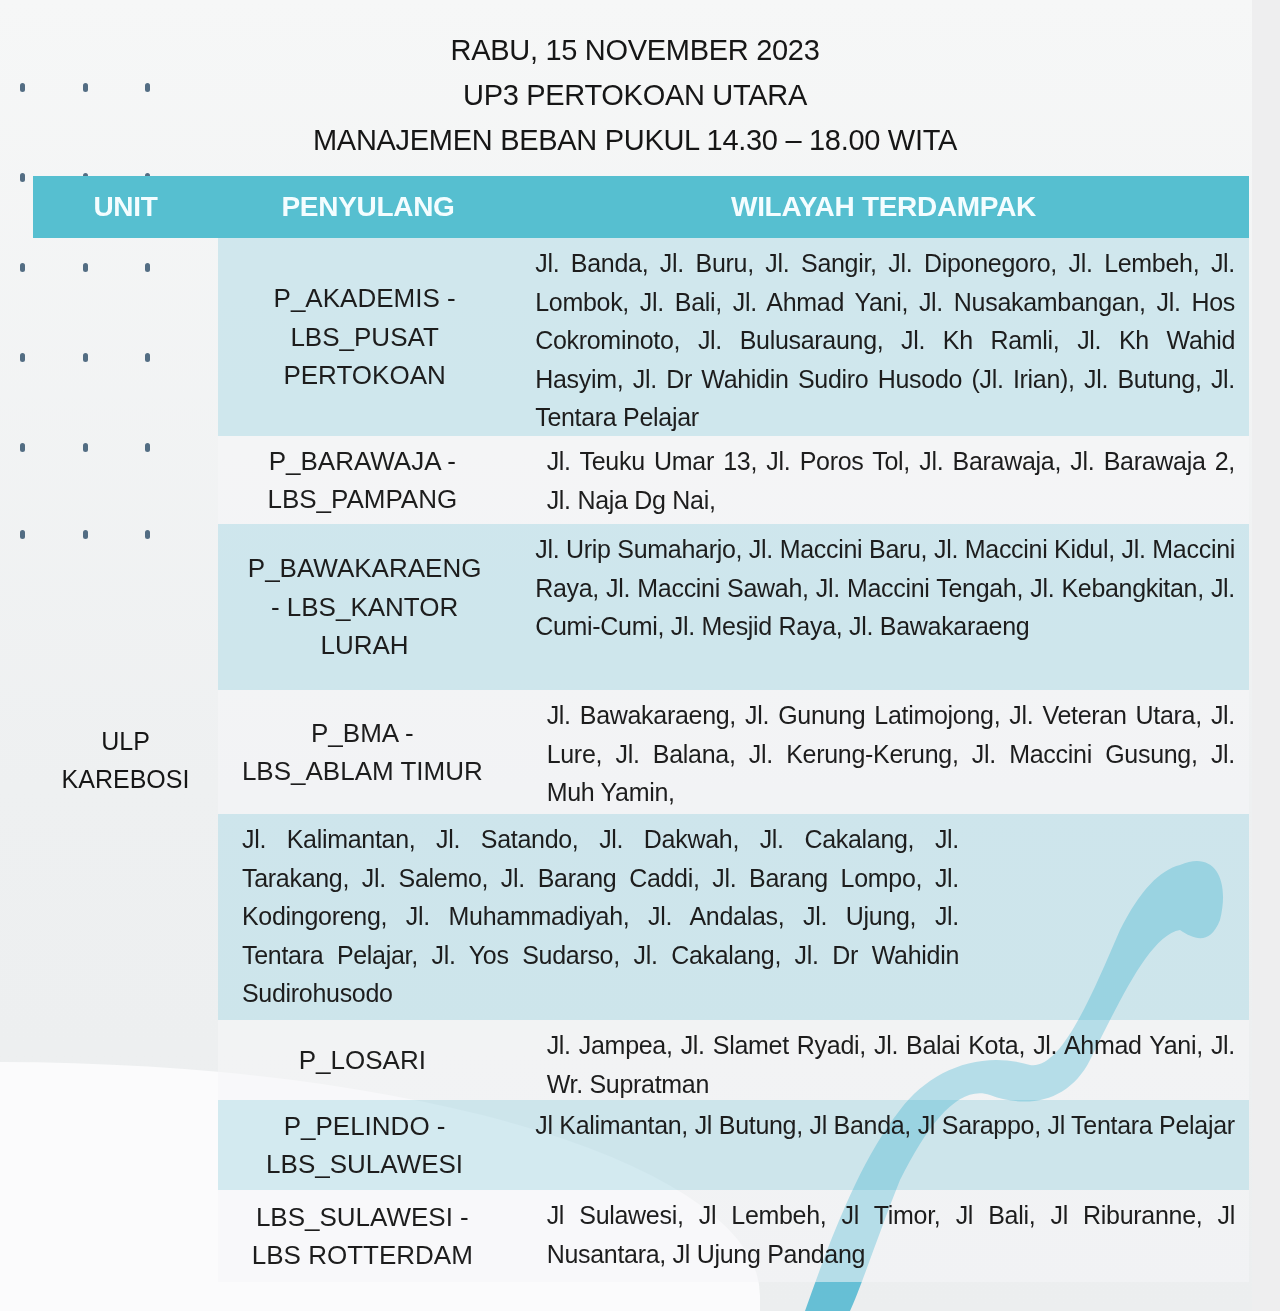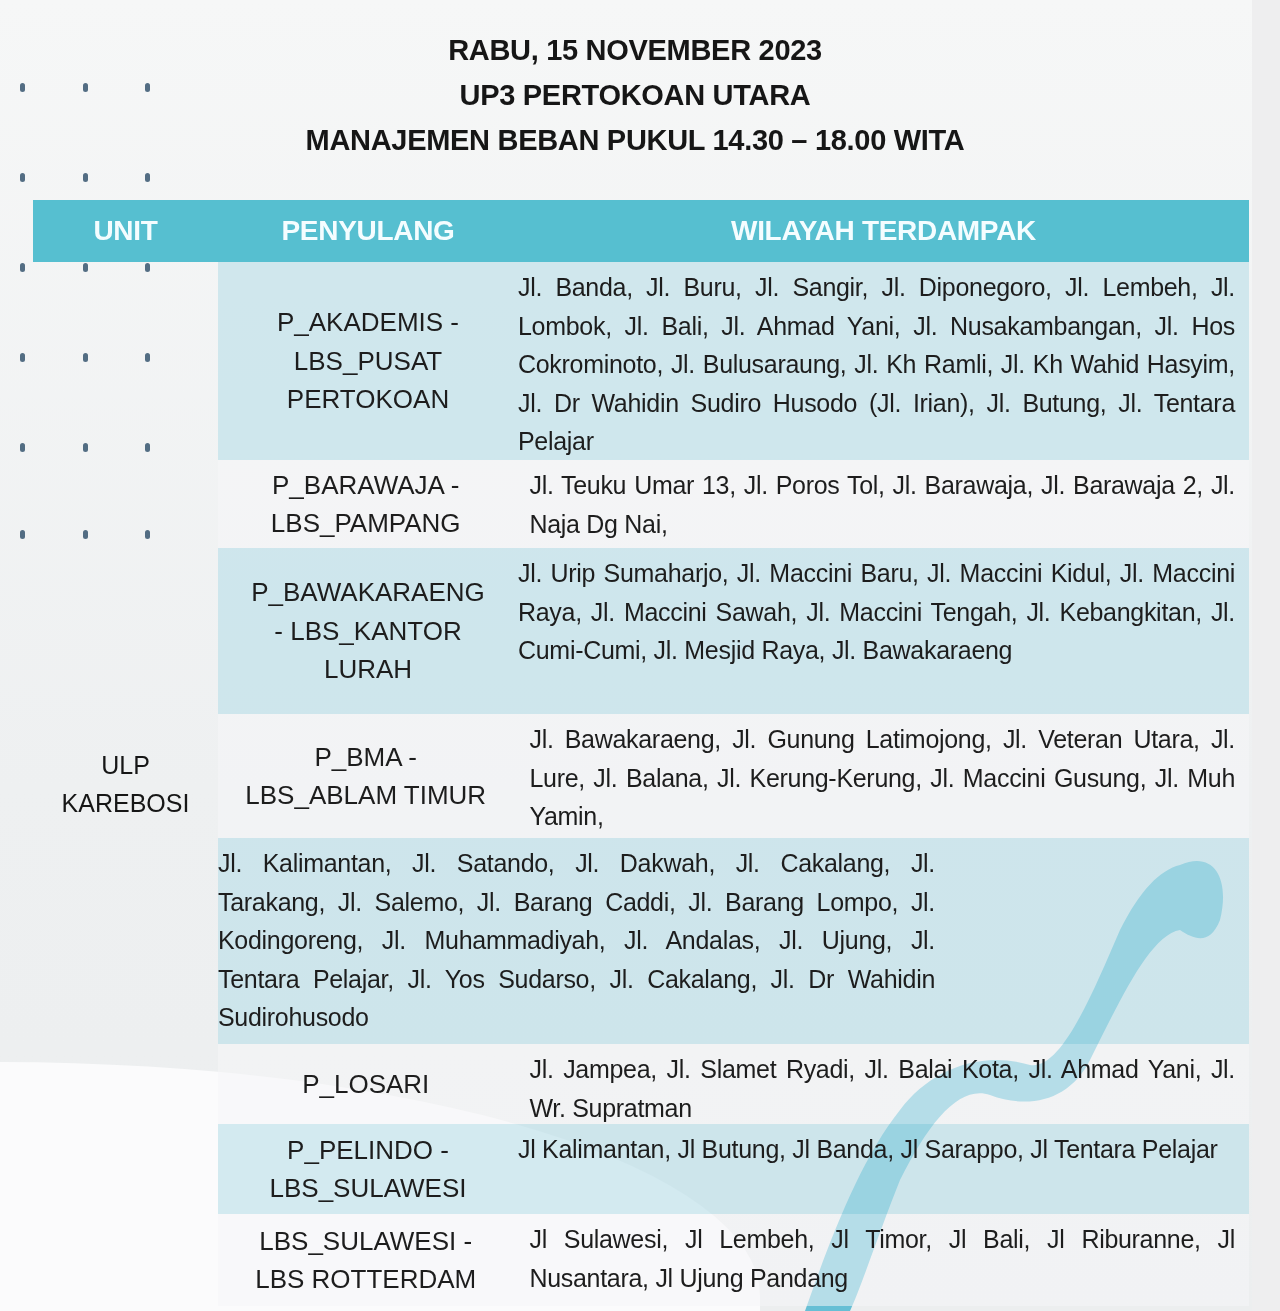--- a/index.html
+++ b/index.html
@@ -44,30 +44,30 @@
     .title-block {
       position: absolute;
       left: 0;
       top: 28px;
       width: 1270px;
       text-align: center;
       z-index: 2;
     }
     .title-line {
       font-family: "Liberation Sans", sans-serif;
-      font-weight: bold;
+      font-weight: normal;
       font-size: 29px;
       line-height: 45px;
       color: #161616;
       letter-spacing: -0.3px;
     }
     .table {
       position: absolute;
       left: 33px;
-      top: 200px;
+      top: 176px;
       width: 1216px;
       z-index: 2;
     }
     .thead {
       display: flex;
       height: 62px;
       background: #56bfd0;
       align-items: center;
     }
     .th {
@@ -122,20 +122,21 @@
       width: 731px;
       box-sizing: border-box;
       padding: 6px 14px 0 0;
       font-size: 25px;
       line-height: 38.5px;
       color: #1d1d1d;
       text-align: justify;
       letter-spacing: -0.3px;
       position: relative;
       z-index: 3;
+      margin-left: 24px;
     }
     .wave-svg {
       position: absolute;
       left: 0;
       top: 0;
       z-index: 2;
       pointer-events: none;
     }
     .right-edge {
       position: absolute;

